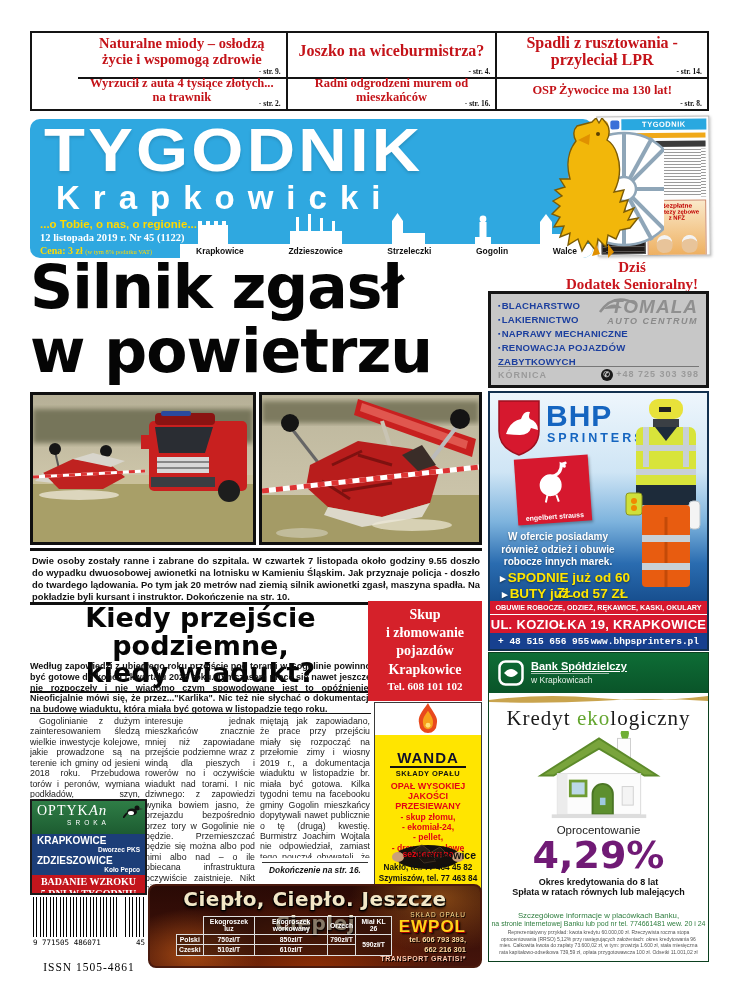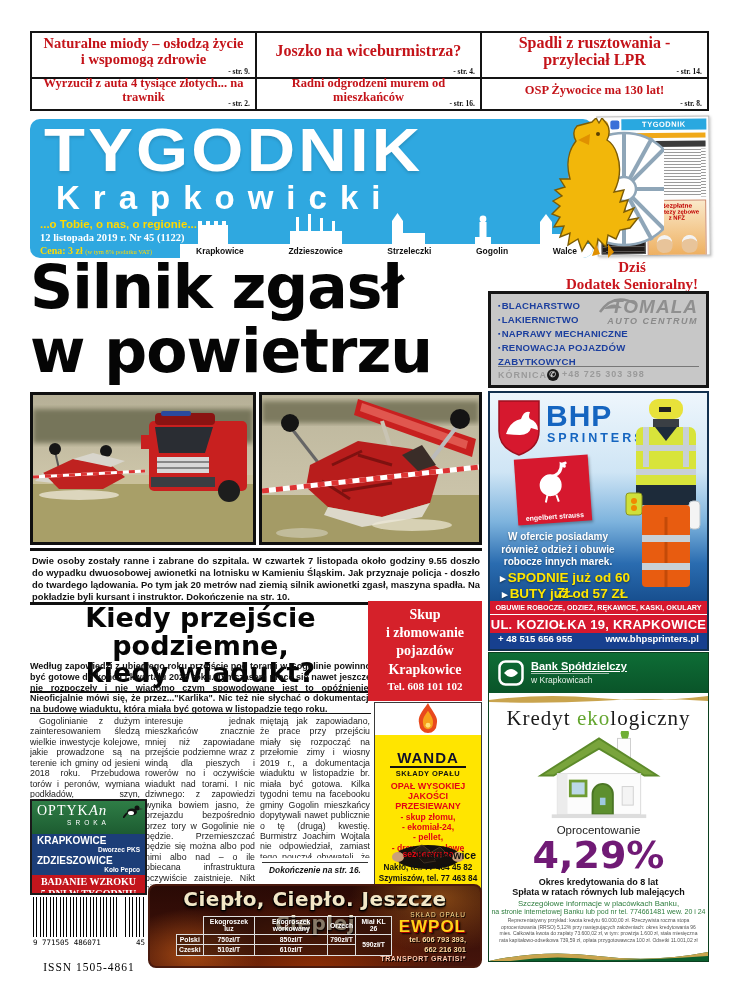--- a/index.html
+++ b/index.html
@@ -1,19 +1,19 @@
 <!DOCTYPE html>
 <html><head>
 <meta charset="utf-8">
 <style>
   * { margin:0; padding:0; box-sizing:border-box; }
   html,body { width:739px; height:998px; background:#fff; font-family:"Liberation Sans",sans-serif; position:relative; overflow:hidden; }
 
   
-  .top-strip { position:absolute; left:30px; top:31px; width:679px; height:80px; border:2px solid #141414; display:grid; grid-template-columns:1fr 1fr 1fr; grid-template-rows:46px 30px; background:#fff; }
+  .top-strip { position:absolute; left:30px; top:31px; width:679px; height:80px; border:2px solid #141414; display:grid; grid-template-columns:1fr 1fr 1fr; grid-template-rows:46px 30px; background:#fff;padding-left:46px; }
   .strip-cell { position:relative; display:flex; align-items:center; justify-content:center; text-align:center; padding:1px 8px 8px; }
   .strip-cell.br { border-right:2px solid #141414; }
   .strip-cell.bb { border-bottom:2px solid #141414; }
   .strip-title { font-family:"Liberation Serif",serif; font-weight:bold; color:#c41319; line-height:1.05; }
   .r1 .strip-title { font-size:14.5px; }
   .r2 .strip-title { font-size:12.5px; }
   .strip-ref { position:absolute; right:5px; bottom:1px; font-size:7.5px; color:#111; font-family:"Liberation Serif",serif; font-weight:bold; }
 
   
   .masthead { position:absolute; left:30px; top:119px; width:563px; height:139px; background:#2fa8e0; border-radius:10px; overflow:hidden; }
@@ -96,55 +96,55 @@
   .wanda-phone { font-size:8.2px; font-weight:bold; color:#111; line-height:1.3; margin-top:2px; }
 
   
   .tomala { position:absolute; left:488px; top:291px; width:221px; height:97px; background:#c7c7c7; border:3px solid #151515; padding:5px 7px 4px; }
   .tomala-item { color:#1c3f9e; font-weight:bold; font-size:9.6px; line-height:1.45; letter-spacing:.2px; }
   .tomala-item::before { content:"▪"; font-size:7px; vertical-align:1px; margin-right:1px; }
   .tomala-logo { position:absolute; right:8px; top:4px; text-align:right; }
   .tomala-brand { font-size:19px; font-weight:bold; font-style:italic; color:#8f8f8f; letter-spacing:1px; line-height:.95; }
   .tomala-brandsub { font-size:9px; font-weight:bold; font-style:italic; color:#8a8a8a; letter-spacing:1.5px; }
   .tomala-swoosh { position:absolute; right:68px; top:2px; }
-  .tomala-foot { position:absolute; left:7px; right:7px; bottom:4px; border-top:1.5px solid #777; padding-top:2px; display:flex; align-items:center; color:#9a9a9a; font-size:9px; font-weight:bold; letter-spacing:1px; }
+  .tomala-foot { position:absolute; left:7px; right:7px; bottom:4px; border-top:1.5px solid #777; padding-top:2px; display:flex; justify-content:space-between; align-items:center; color:#9a9a9a; font-size:9px; font-weight:bold; letter-spacing:1px; }
   .phone-badge { display:inline-block; width:12px; height:12px; border-radius:50%; background:#1a1a1a; color:#c7c7c7; font-size:8px; line-height:12px; text-align:center; margin-right:3px; }
 
   
   .bhp { position:absolute; left:488px; top:391px; width:221px; height:260px; border:2px solid #13314f; display:flex; flex-direction:column; overflow:hidden; }
   .bhp-main { flex:1; position:relative; background:linear-gradient(180deg,#eef6fc 0%,#cfe5f5 38%,#7db3dd 62%,#2a6cb0 82%,#174f8f 100%); overflow:hidden; }
   .bhp-brand { position:absolute; left:56px; top:9px; color:#1565c0; font-weight:bold; font-size:30px; line-height:.9; letter-spacing:1px; }
   .bhp-brandsub { position:absolute; left:57px; top:38px; color:#1565c0; font-weight:bold; font-size:12.5px; letter-spacing:3px; }
   .bhp-shield { position:absolute; left:6px; top:5px; }
   .bhp-es { position:absolute; left:26px; top:64px; width:74px; height:66px; background:#d6182e; transform:rotate(-4deg); box-shadow:1px 2px 3px rgba(0,0,0,.3); text-align:center; }
   .bhp-es-label { position:absolute; bottom:3px; left:0; right:0; color:#fff; font-size:7px; font-weight:bold; }
   .bhp-worker { position:absolute; right:2px; top:4px; }
   .bhp-offer { position:absolute; left:4px; top:138px; width:128px; color:#fff; font-weight:bold; font-size:10px; line-height:1.25; text-align:center; text-shadow:0 1px 2px rgba(0,0,0,.4); }
   .bhp-price { position:absolute; width:150px; text-align:center; color:#ffe600; font-weight:bold; font-size:13.5px; text-shadow:0 1px 2px rgba(0,0,0,.5); }
   .bhp-price .arr { color:#fff; font-size:11px; margin-right:2px; }
   .bhp-p1 { left:0; top:177px; }
   .bhp-p2 { left:0; top:193px; }
   .bhp-band1 { flex:0 0 13px; background:#d6182e; color:#fff; font-size:7.2px; font-weight:bold; display:flex; align-items:center; justify-content:center; }
   .bhp-band2 { flex:0 0 19px; background:#d6182e; color:#fff; font-size:13px; font-weight:bold; display:flex; align-items:center; justify-content:center; border-top:1.5px solid #fff; letter-spacing:.3px; }
-  .bhp-band3 { flex:0 0 16px; background:#17408f; color:#fff; font-size:9.5px; font-weight:bold; display:flex; align-items:flex-start; justify-content:space-between; padding:0 8px; }
+  .bhp-band3 { flex:0 0 16px; background:#17408f; color:#fff; font-size:9.5px; font-weight:bold; display:flex; align-items:center; justify-content:space-between; padding:0 8px;font-family:Liberation Mono, monospace; }
 
   
   .bank { position:absolute; left:488px; top:652px; width:221px; height:310px; border:1px solid #0b401f; background:#fff; display:flex; flex-direction:column; overflow:hidden; }
   .bank-head { flex:0 0 40px; background:linear-gradient(180deg,#0e6d36,#0a5429); display:flex; align-items:center; gap:7px; padding:0 9px; }
   .bank-name { color:#fff; font-weight:bold; font-size:11px; line-height:1.05;text-decoration:underline; }
   .bank-namesub { color:#e8f2e8; font-size:8.5px; border-top:1px solid rgba(255,255,255,.6); padding-top:1px; width:78px; }
   .bank-wave { flex:0 0 10px; }
   .bank-body { flex:1; text-align:center; position:relative; }
   .bank-product { font-family:"Liberation Serif",serif; font-size:21px; color:#1a1a1a; margin-top:3px; letter-spacing:1px; }
   .bank-product .eko { color:#63a52e; }
   .bank-rate-label { font-size:11.5px; color:#222; margin-top:1px; }
   .bank-rate { font-family:"DejaVu Sans",sans-serif; font-size:38px; font-weight:bold; color:#701a75; line-height:1; }
   .bank-term { font-size:9px; font-weight:bold; color:#111; margin-top:3px; }
   .bank-repay { font-size:9px; font-weight:bold; color:#111; }
-  .bank-info1 { font-size:7.8px; color:#2e7d3e; margin-top:2px; }
+  .bank-info1 { font-size:7.8px; color:#2e7d3e; margin-top:14px; }
   .bank-info2 { font-size:7px; color:#2e7d3e; }
   .bank-legal { font-size:5px; color:#555; line-height:1.3; padding:2px 7px 0; text-align:center; }
   .bank-foot { flex:0 0 34px; position:relative; }
   .bank-foot-text { position:absolute; left:0; right:0; bottom:3px; text-align:center; color:#fff; font-size:13px; letter-spacing:1.5px; }
 
   
   .ewpol { position:absolute; left:148px; top:884px; width:334px; height:84px; border:2px solid #4a1a0e; border-radius:8px; overflow:hidden; color:#fff;
     background: radial-gradient(70px 45px at 12% 85%, rgba(255,122,26,.5), transparent),
                 radial-gradient(90px 55px at 88% 15%, rgba(255,154,42,.4), transparent),
                 radial-gradient(140px 80px at 50% 110%, rgba(194,65,0,.6), transparent),

